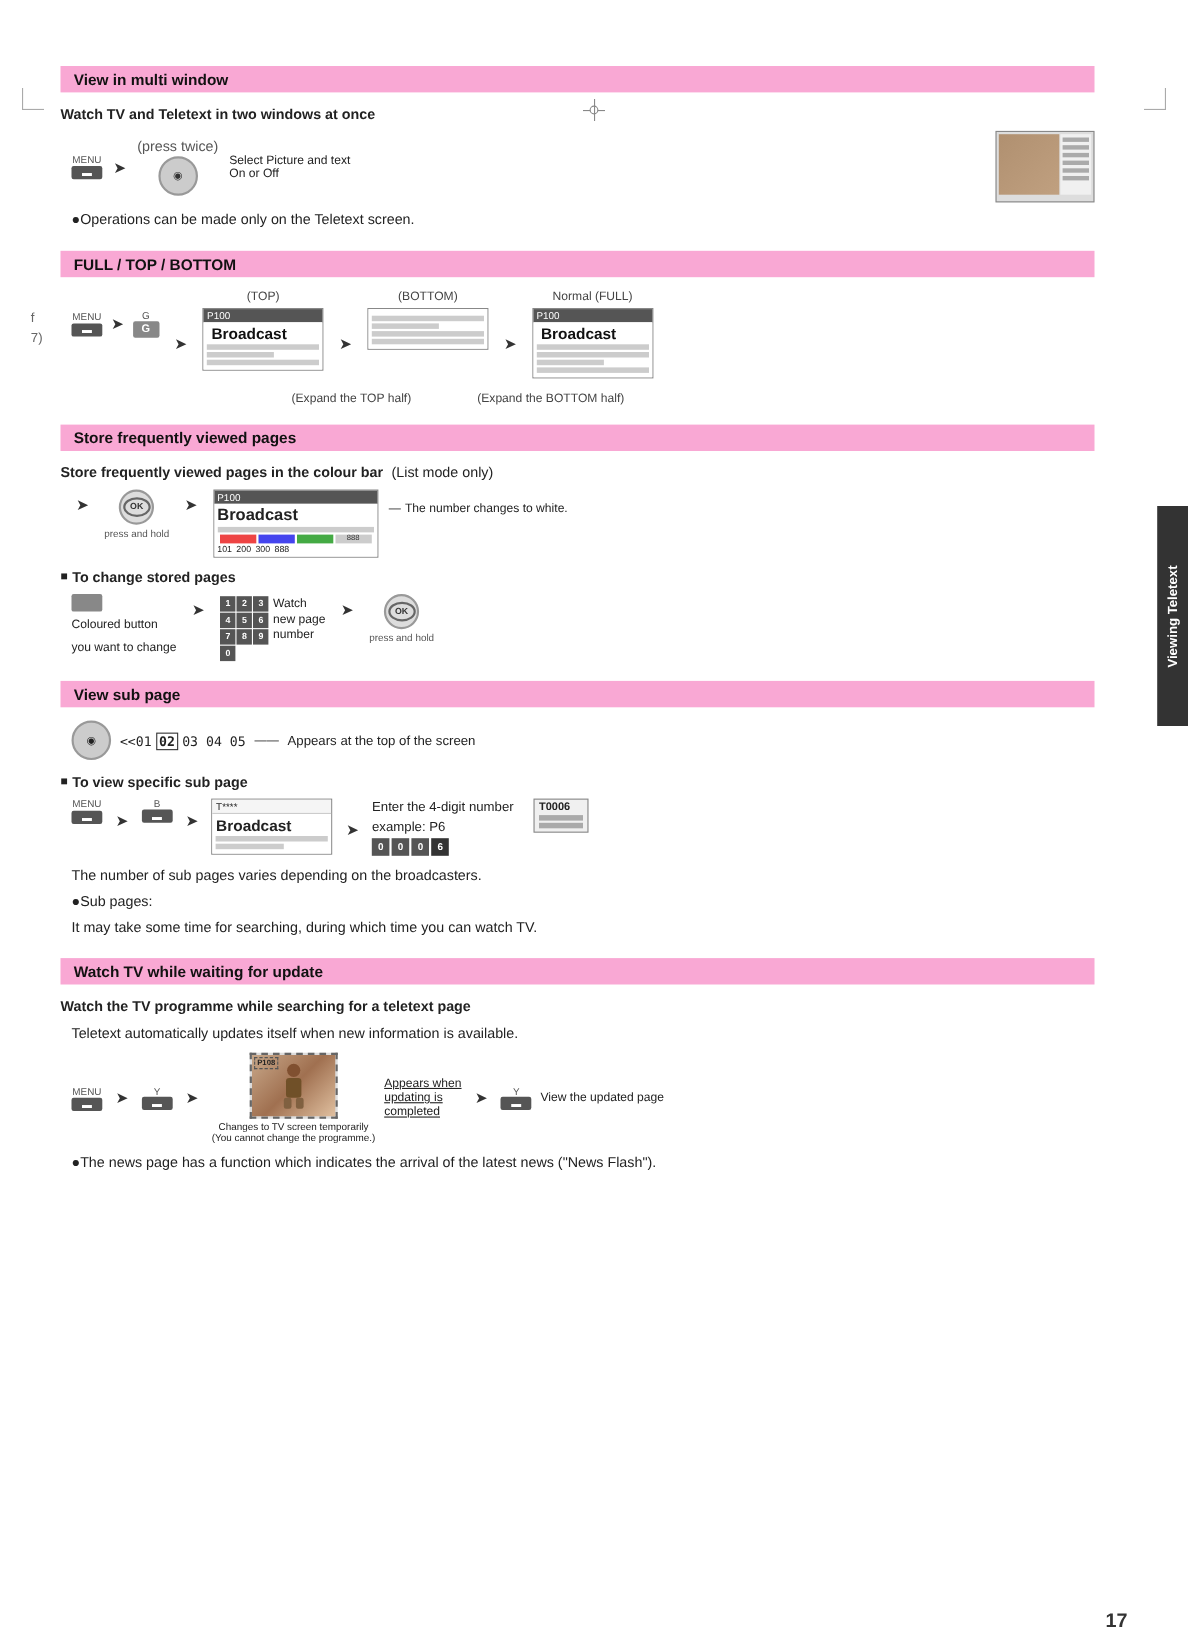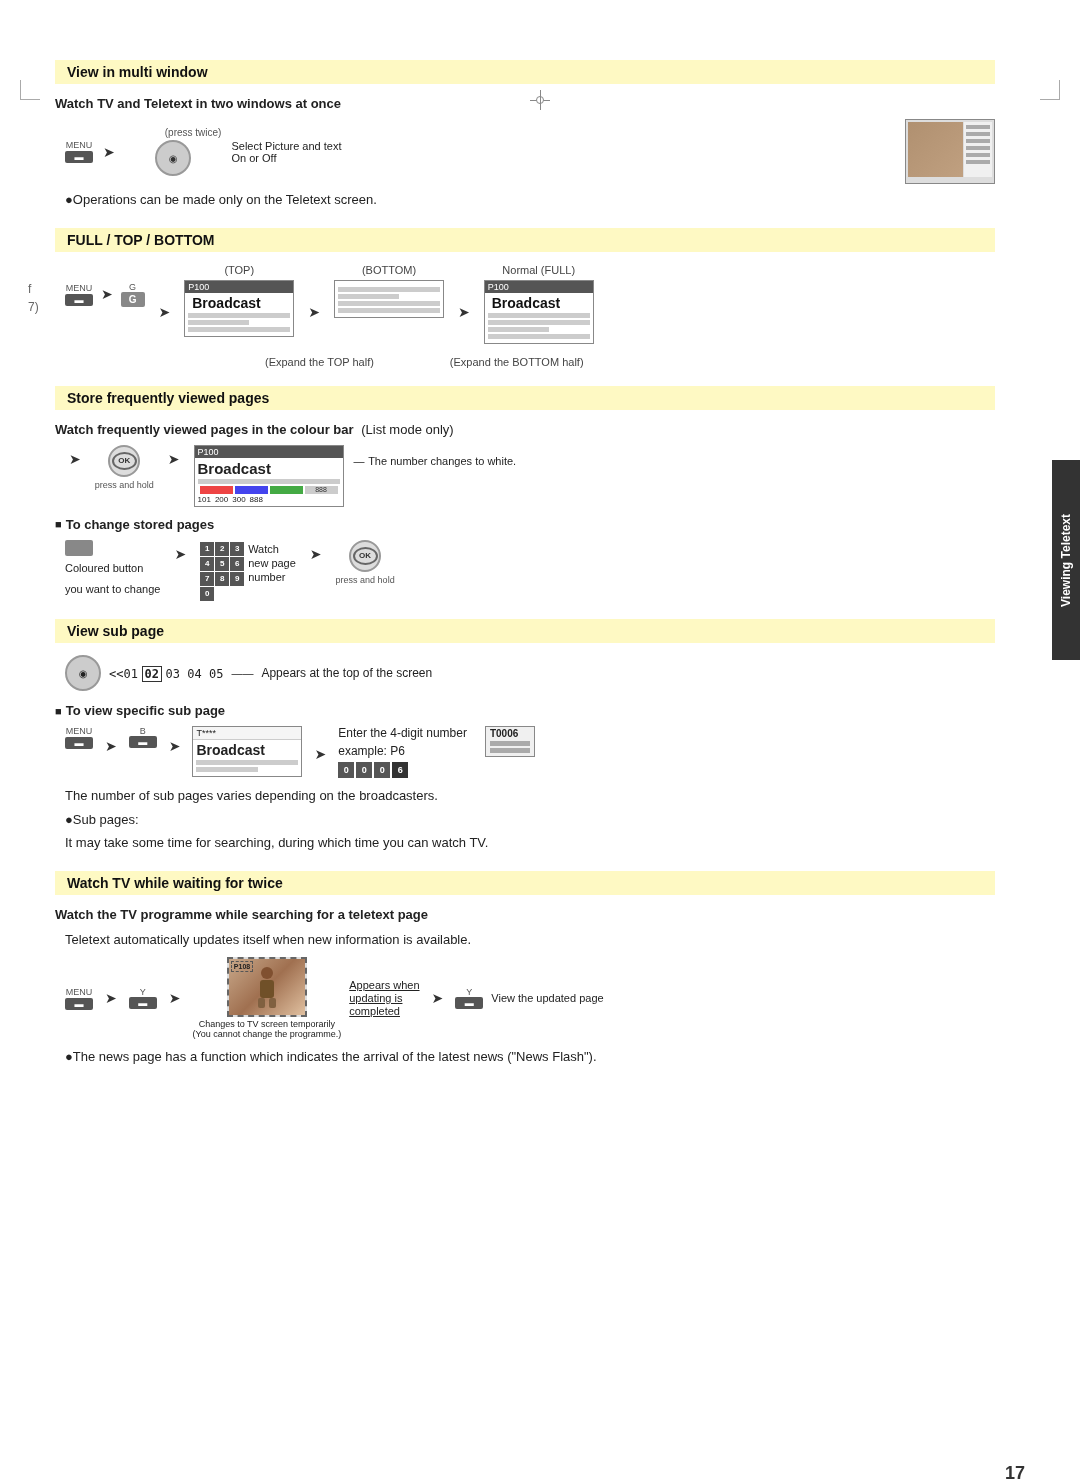--- a/index.html
+++ b/index.html
@@ -98,21 +98,21 @@
     }
 
     
     .main-content {
       margin: 60px 50px 60px 55px;
       padding-right: 35px;
     }
 
     
     .section-header {
-      background: #fef9c3;
+      background: #f9a8d4;
       padding: 4px 12px;
       font-size: 14px;
       font-weight: bold;
       margin-bottom: 12px;
       margin-top: 16px;
       color: #111;
     }
 
     .sub-section-title {
       font-size: 13px;
@@ -472,21 +472,21 @@
 
       <div class="sub-section-title">Watch TV and Teletext in two windows at once</div>
 
       <div class="row" style="margin-left:10px;">
         <div class="col">
           <span class="menu-label">MENU</span>
           <span class="btn-menu">▬</span>
         </div>
         <span class="arrow">➤</span>
         <div class="col">
-          <span style="font-size:10px;color:#555;margin-left:40px;">(press twice)</span>
+          <span style="font-size:13px;color:#555;">(press twice)</span>
           <div class="nav-circle" style="margin-top:2px;">
             <div class="nav-arrows">◉</div>
           </div>
         </div>
         <div style="display:flex;flex-direction:column;justify-content:center;margin-left:4px;">
           <span class="small-text">Select Picture and text</span>
           <span class="small-text">On or Off</span>
         </div>
 
         <div style="margin-left:auto;">
@@ -569,31 +569,31 @@
               <span class="broadcast-text-large" style="font-size:14px;">Broadcast</span>
               <div class="ttbox-line"></div>
               <div class="ttbox-line"></div>
               <div class="ttbox-line-half"></div>
               <div class="ttbox-line"></div>
             </div>
           </div>
         </div>
       </div>
 
-      <div style="display:flex;margin-left:210px;gap:16px;margin-top:4px;">
+      <div style="display:flex;margin-left:210px;gap:0;margin-top:4px;">
         <span style="font-size:11px;color:#444;margin-right:60px;">(Expand the TOP half)</span>
         <span style="font-size:11px;color:#444;">(Expand the BOTTOM half)</span>
       </div>
     </div>
 
     <div class="section-gap">
       <div class="section-header">Store frequently viewed pages</div>
 
       <div class="sub-section-title">
-        <span>Watch frequently viewed pages in the colour bar</span>
+        <span>Store frequently viewed pages in the colour bar</span>
         <span style="font-weight:normal;margin-left:4px;">(List mode only)</span>
       </div>
 
       <div style="display:flex;align-items:flex-start;gap:10px;margin-left:10px;margin-bottom:10px;">
 
 
         <span class="arrow" style="margin-top:6px;">➤</span>
 
         <div class="col">
           <div class="btn-ok">
@@ -748,21 +748,21 @@
           </div>
         </div>
       </div>
 
       <p style="margin-left:10px;">The number of sub pages varies depending on the broadcasters.</p>
       <p style="margin-left:10px;">●Sub pages:</p>
       <p style="margin-left:10px;">It may take some time for searching, during which time you can watch TV.</p>
     </div>
 
     <div class="section-gap">
-      <div class="section-header">Watch TV while waiting for twice</div>
+      <div class="section-header">Watch TV while waiting for update</div>
 
       <div class="sub-section-title">Watch the TV programme while searching for a teletext page</div>
 
       <p style="margin-left:10px;margin-bottom:8px;">Teletext automatically updates itself when new information is available.</p>
 
       <div style="display:flex;align-items:center;gap:8px;margin-left:10px;margin-bottom:6px;">
 
         <div class="col">
           <span class="menu-label">MENU</span>
           <span class="btn-menu">▬</span>

